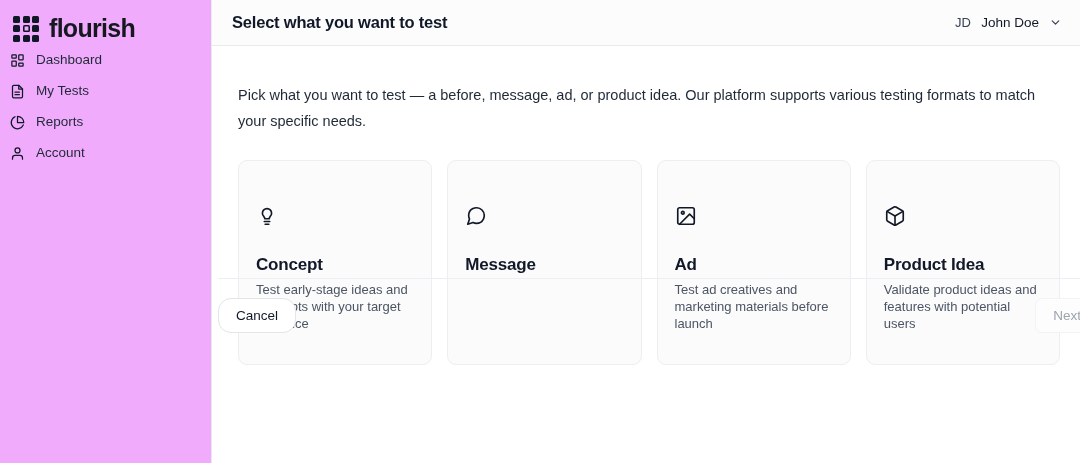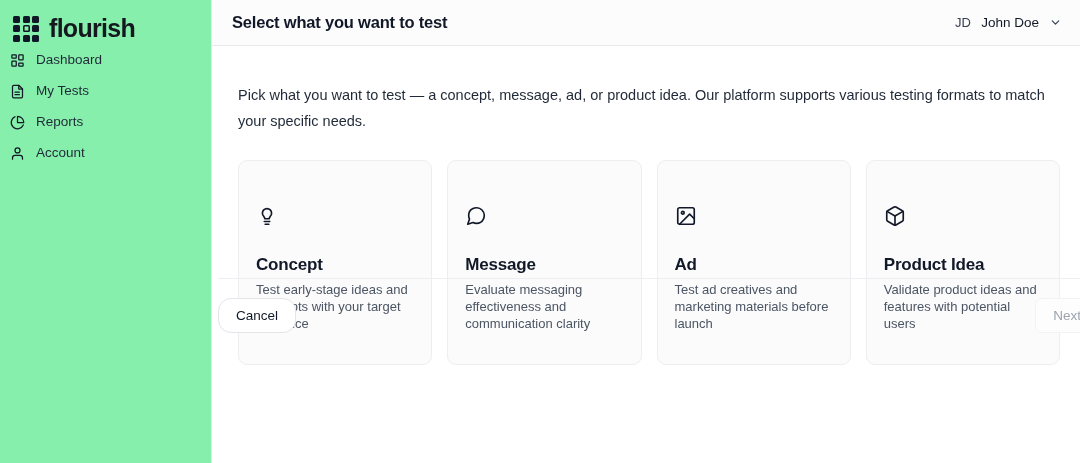--- a/index.html
+++ b/index.html
@@ -8,21 +8,21 @@
     font-family: "Liberation Sans", sans-serif;
     background: #ffffff;
     color: #111827;
     overflow: hidden;
   }
   .app { display: flex; width: 1080px; height: 463px; }
 
   
   .sidebar {
     width: 212px; height: 463px;
-    background: #86efac;
+    background: #f0abfc;
     border-right: 1px solid #e8eaed;
     flex: 0 0 212px;
     position: relative;
   }
   .brand {
     display: flex; align-items: center; gap: 10px;
     padding: 11px 0 0 13px; height: 46px;
   }
   .brand-grid {
     width: 26px; height: 26px;
@@ -202,21 +202,21 @@
         <span>
           <svg class="chev" viewBox="0 0 24 24" fill="none" stroke="currentColor" stroke-width="2.2" stroke-linecap="round" stroke-linejoin="round">
             <polyline points="6 9 12 15 18 9"></polyline>
           </svg>
         </span>
       </div>
     </header>
 
     <div class="content">
 
-      <p class="lede">Pick what you want to test — a concept, message, ad, or product idea. Our platform supports various testing formats to match your specific needs.</p>
+      <p class="lede">Pick what you want to test — a before, message, ad, or product idea. Our platform supports various testing formats to match your specific needs.</p>
 
       <div class="cards">
 
         <div class="card">
           <span class="card-icon">
             <svg width="22" height="22" viewBox="0 0 24 24" fill="none" stroke="currentColor" stroke-width="1.8" stroke-linecap="round" stroke-linejoin="round">
               <path d="M9 18h6"></path>
                 <path d="M10 21h4"></path>
               <path d="M15.5 12.5A5 5 0 1 0 8.5 12.5c.6.8 1 1.5 1.2 2.5h4.6c.2-1 .6-1.7 1.2-2.5z"></path>
             </svg>
@@ -225,21 +225,20 @@
           <div class="card-desc">Test early-stage ideas and concepts with your target audience</div>
         </div>
 
         <div class="card">
           <span class="card-icon">
             <svg width="22" height="22" viewBox="0 0 24 24" fill="none" stroke="currentColor" stroke-width="1.8" stroke-linecap="round" stroke-linejoin="round">
               <path d="M21 11.5a8.38 8.38 0 0 1-.9 3.8 8.5 8.5 0 0 1-7.6 4.7 8.38 8.38 0 0 1-3.8-.9L3 21l1.9-5.7a8.38 8.38 0 0 1-.9-3.8 8.5 8.5 0 0 1 4.7-7.6 8.38 8.38 0 0 1 3.8-.9h.5a8.48 8.48 0 0 1 8 8v.5z"></path>
             </svg>
           </span>
           <div class="card-title">Message</div>
-          <div class="card-desc">Evaluate messaging effectiveness and communication clarity</div>
         </div>
 
         <div class="card">
           <span class="card-icon">
             <svg width="22" height="22" viewBox="0 0 24 24" fill="none" stroke="currentColor" stroke-width="1.8" stroke-linecap="round" stroke-linejoin="round">
               <rect x="3" y="3" width="18" height="18" rx="2" ry="2"></rect>
               <circle cx="8.5" cy="8.5" r="1.5"></circle>
                 <polyline points="21 15 16 10 5 21"></polyline>
             </svg>
           </span>

